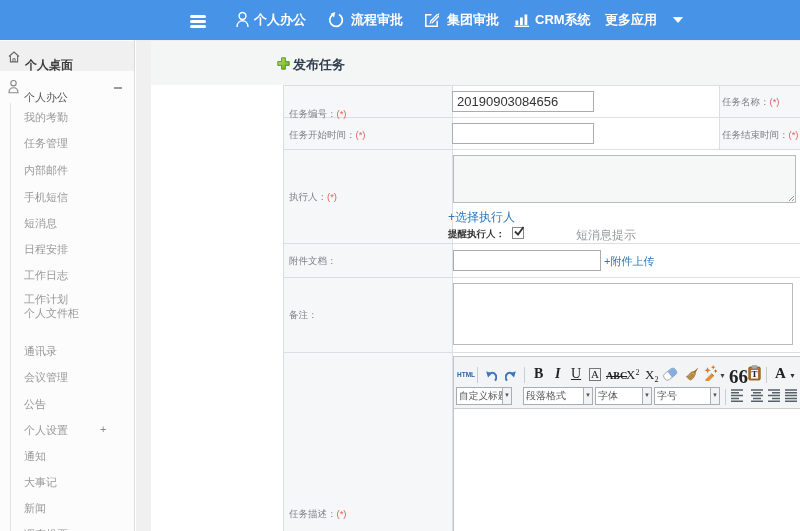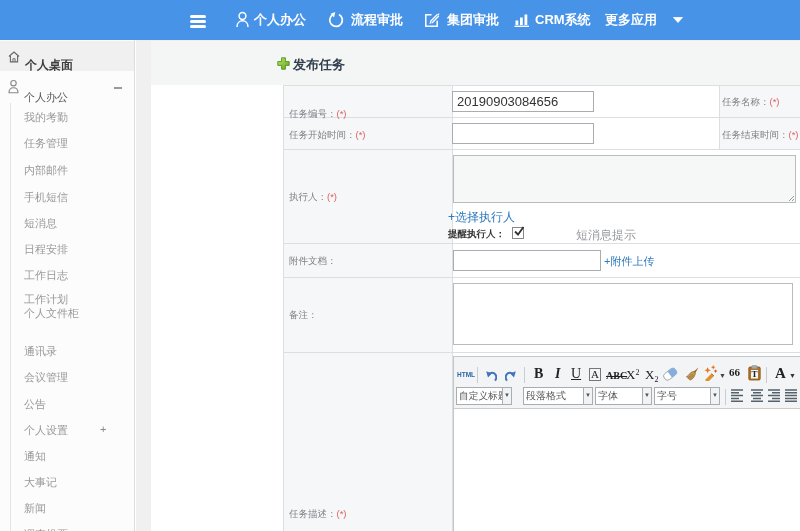--- a/index.html
+++ b/index.html
@@ -219,21 +219,21 @@
     <path d="M5 11.5 C6.5 11 8.5 9.5 9.5 8 M6.5 13 C8 12 9.5 10.5 10.5 9" stroke="#8a6430" stroke-width="0.6" fill="none"></path>
   </svg>
   <svg class="abs" style="left:703px;top:365px;" width="15" height="16" viewBox="0 0 15 16">
     <path d="M2 15 L8.5 8.5 L11 11 L4.5 17.5 Z" fill="#e09030"></path>
     <path d="M8.5 8.5 L11 11" stroke="#b06818" stroke-width="0.8"></path>
     <path d="M3.5 4.5 L4.6 2.2 L5.7 4.5 L8 5.2 L5.7 6 L4.6 8.2 L3.5 6 L1.3 5.2 Z" fill="#e87820"></path>
     <path d="M9.5 1.5 L10.2 0 L10.9 1.5 L12.4 2.2 L10.9 2.9 L10.2 4.4 L9.5 2.9 L8 2.2 Z" fill="#e87820"></path>
     <path d="M12 5.5 L12.6 4.3 L13.2 5.5 L14.4 6.1 L13.2 6.7 L12.6 7.9 L12 6.7 L10.8 6.1 Z" fill="#d85010"></path>
   </svg>
   <div class="tbt" style="left:719px;top:372px;font-size:7px;color:#444;">▼</div>
-  <div class="tbt" style="left:729px;top:366px;font-size:11px;font-weight:bold;">66</div>
+  <div class="tbt" style="left:729px;top:366px;font-size:19px;font-weight:bold;">66</div>
   <svg class="abs" style="left:748px;top:365px;" width="13" height="16" viewBox="0 0 13 16">
     <rect x="0.8" y="2" width="11.4" height="13" rx="1.2" fill="#b2712a" stroke="#84500e" stroke-width="0.8"></rect>
     <rect x="3.8" y="0.6" width="5.4" height="3.2" rx="1" fill="#aaa" stroke="#888" stroke-width="0.5"></rect>
     <rect x="3" y="5" width="7" height="8.5" fill="#f8f8f8"></rect>
     <text x="6.5" y="12.4" font-size="9" font-weight="bold" fill="#222" text-anchor="middle" font-family="Liberation Serif">T</text>
   </svg>
   <div class="vsep" style="left:766px;top:367px;"></div>
   <div class="tbt" style="left:775px;top:365px;font-size:15px;font-weight:bold;">A</div>
   <div class="tbt" style="left:789px;top:372px;font-size:7px;color:#333;">▼</div>
 

